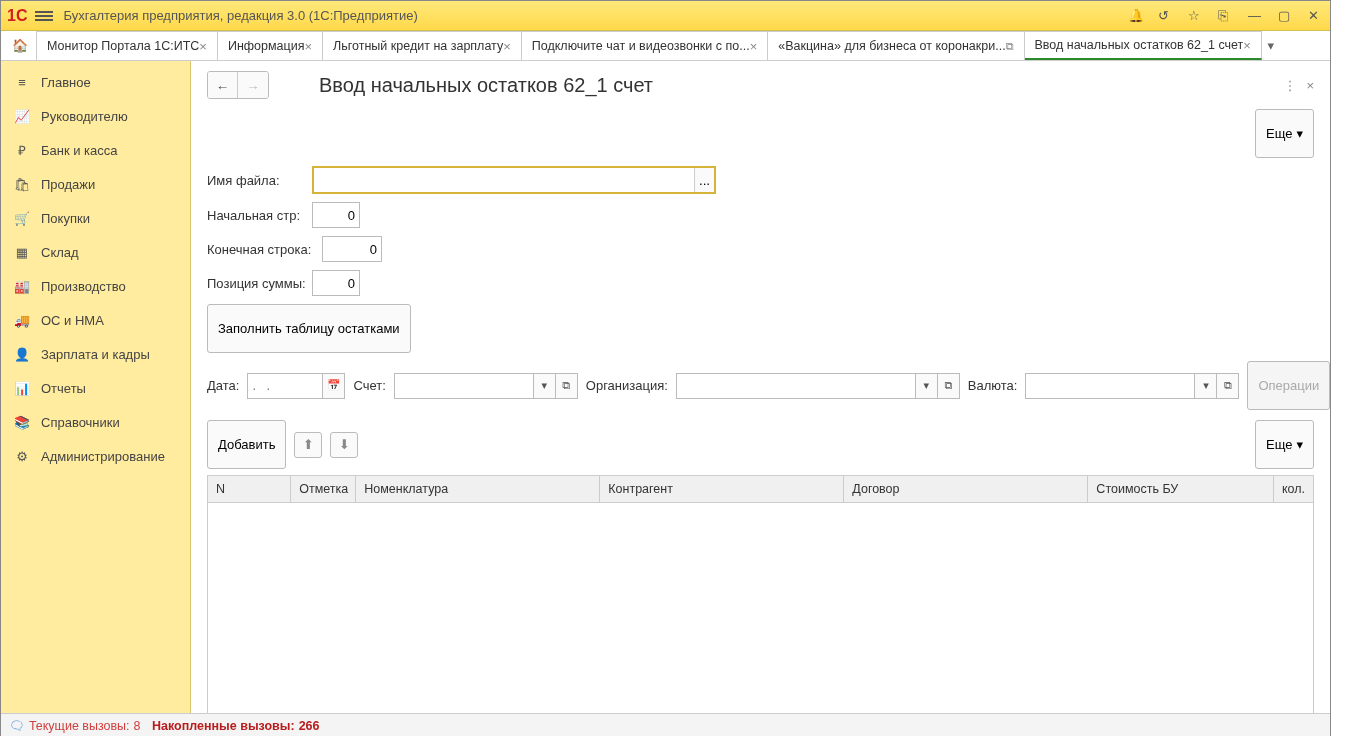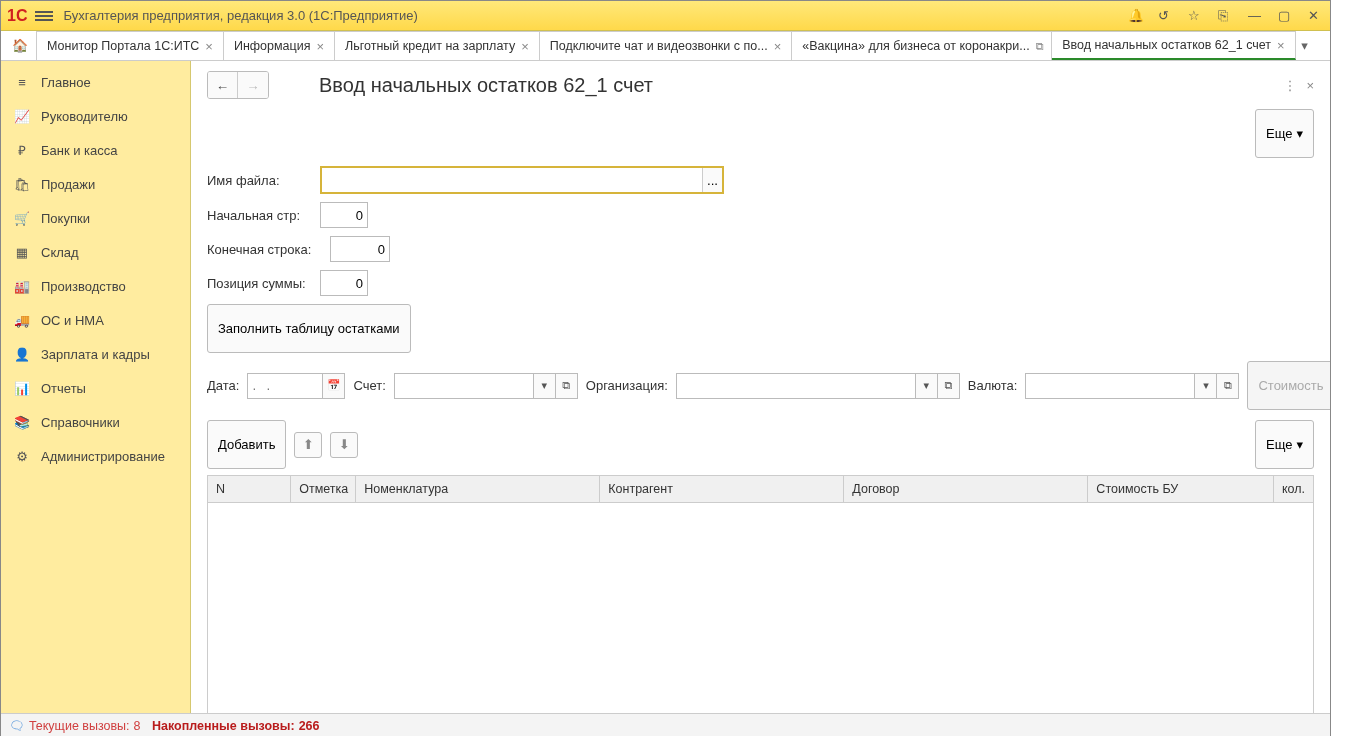--- a/index.html
+++ b/index.html
@@ -8,21 +8,21 @@
 .titlebar { height: 30px; background: linear-gradient(#ffe87a,#ffd94a); display: flex; align-items: center; padding: 0 6px; border-bottom: 1px solid #d0c050; }
 .titlebar .logo { color: #d02020; font-weight: bold; font-size: 16px; margin-right: 8px; }
 .titlebar .ham { width: 18px; height: 14px; margin-right: 10px; display: inline-block; cursor: pointer; }
 .titlebar .ham span { display: block; height: 2px; background: #555; margin: 2px 0; }
 .titlebar .title { color: #555; font-size: 13px; }
 .titlebar .right { margin-left: auto; display: flex; align-items: center; gap: 14px; color: #555; }
 .titlebar .right svg, .titlebar .right .glyph { width: 16px; height: 16px; cursor: pointer; }
 
 .tabs { height: 30px; background: #fff; border-bottom: 1px solid #ccc; display: flex; align-items: stretch; padding-left: 4px; }
 .tab-home { width: 32px; display: flex; align-items: center; justify-content: center; border-right: 1px solid #ccc; cursor: pointer; }
-.tab { display: flex; align-items: center; padding: 0 10px; border-right: 1px solid #ccc; border-top: 1px solid #ccc; cursor: pointer; font-size: 12.5px; gap: 6px; white-space: nowrap; max-width: 260px; overflow: hidden; }
+.tab { display: flex; align-items: center; padding: 0 10px; border-right: 1px solid #ccc; border-top: 1px solid #ccc; cursor: pointer; font-size: 12.5px; white-space: nowrap; max-width: 260px; overflow: hidden; }
 .tab.active { border-bottom: 2px solid #2a8a2a; }
 .tab .pop { color: #888; font-size: 11px; }
 .tab .x { color: #888; font-size: 13px; }
 .tabs .drop { width: 18px; display: flex; align-items: center; justify-content: center; color: #666; cursor: pointer; }
 
 .body { display: flex; height: calc(736px - 30px - 30px - 24px); }
 .sidebar { width: 190px; background: #ffec9f; border-right: 1px solid #d6c86f; padding-top: 4px; overflow-y: auto; }
 .side-item { display: flex; align-items: center; gap: 10px; padding: 8px 12px; cursor: pointer; color: #444; font-size: 13px; }
 .side-item .ic { width: 18px; height: 18px; display: flex; align-items: center; justify-content: center; color: #555; }
 
@@ -32,21 +32,21 @@
 .nav-btns button { width: 30px; height: 26px; background: #fafafa; border: none; border-right: 1px solid #ccc; cursor: pointer; color: #444; }
 .nav-btns button:last-child { border-right: none; }
 .page-title { font-size: 20px; margin-left: 50px; }
 .nav-row .page-tools { margin-left: auto; display: flex; gap: 10px; color: #888; }
 .nav-row .page-tools span { cursor: pointer; }
 
 .more-row { display: flex; justify-content: flex-end; margin-bottom: 8px; }
 .btn { background: #fafafa; border: 1px solid #bbb; border-radius: 3px; padding: 16px 10px; cursor: pointer; font-size: 13px; display: inline-flex; align-items: center; gap: 4px; }
 .btn:disabled { color: #aaa; background: #f5f5f5; }
 
-.form-row { display: flex; align-items: center; margin-bottom: 8px; gap: 8px; }
+.form-row { display: flex; align-items: center; margin-bottom: 8px; }
 .form-row label { width: 105px; }
 .text-input { height: 26px; border: 1px solid #bbb; padding: 0 4px; font-size: 13px; }
 .filename-wrap { display: flex; border: 2px solid #d6b43a; }
 .filename-wrap input { width: 380px; height: 24px; border: none; outline: none; }
 .filename-wrap button { width: 20px; border: none; border-left: 1px solid #ccc; background: #fafafa; cursor: pointer; }
 .numbox { width: 48px; text-align: right; }
 .numbox2 { width: 60px; text-align: right; }
 
 .mid-row { display: flex; align-items: center; gap: 8px; margin: 7px 0 10px; flex-wrap: nowrap; }
 .mid-row label { white-space: nowrap; }
@@ -235,21 +235,21 @@
         <input style="width: 240px;">
         <span class="dd">▾</span>
         <span class="ext">⧉</span>
       </div>
       <label>Валюта:</label>
       <div class="combo">
         <input style="width: 170px;">
         <span class="dd">▾</span>
         <span class="ext">⧉</span>
       </div>
-      <button class="btn" disabled="">Стоимость</button>
+      <button class="btn" disabled="">Операции</button>
     </div>
 
     <div class="tool-row">
       <button class="btn">Добавить</button>
       <button class="icon-btn">⬆</button>
       <button class="icon-btn">⬇</button>
       <div class="spacer"></div>
       <button class="btn"><span>Еще</span> ▾</button>
     </div>
 

